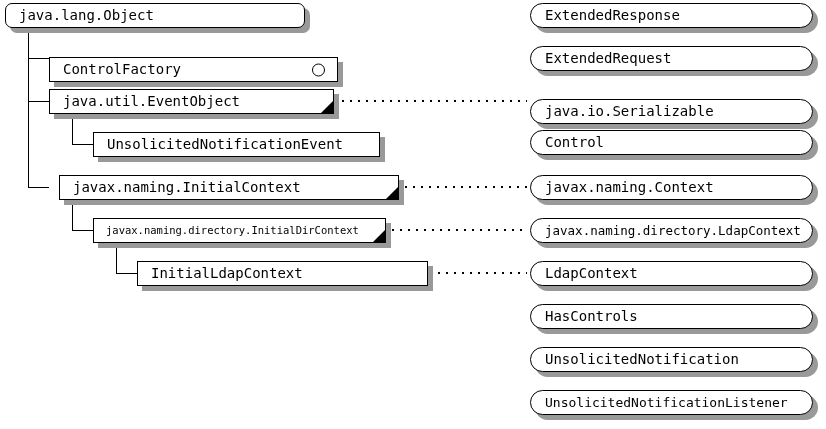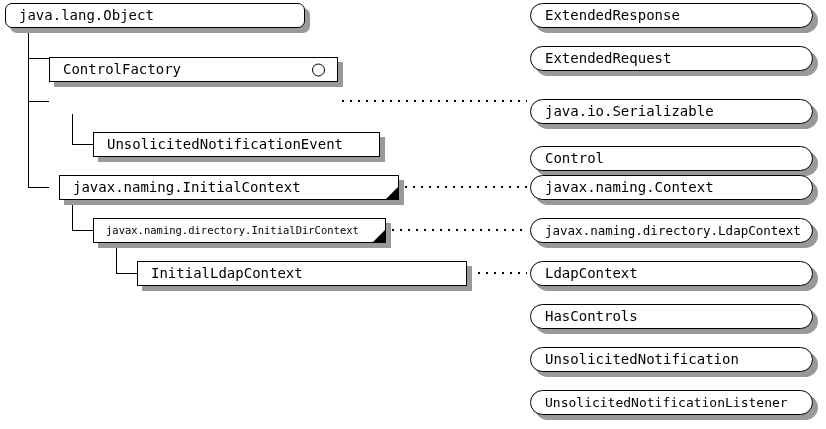--- a/index.html
+++ b/index.html
@@ -111,39 +111,43 @@
   <div class="dots" style="left:392px; top:229px; width:135px;"></div>
   <div class="dots" style="left:438px; top:272px; width:89px;"></div>
 
   <div class="cbox" style="left:5px; top:3px; width:300px;border-radius:7px;">java.lang.Object</div>
 
   <div class="cbox" style="left:49px; top:46px; width:289px;margin-top:11px;">
     <span>ControlFactory</span>
     <span class="circle-marker"></span>
   </div>
 
+  <div class="cbox" style="left:49px; top:89px; width:285px;">
+    <span>java.util.EventObject</span>
+    <span class="tri-marker"></span>
+  </div>
 
   <div class="cbox" style="left:93px; top:132px; width:287px;">UnsolicitedNotificationEvent</div>
 
   <div class="cbox" style="left:59px; top:175px; width:340px;">
     <span>javax.naming.InitialContext</span>
     <span class="tri-marker"></span>
   </div>
 
   <div class="cbox small-text" style="left:93px; top:218px; width:293px;">
     <span>javax.naming.directory.InitialDirContext</span>
     <span class="tri-marker"></span>
   </div>
 
-  <div class="cbox" style="left:137px; top:261px; width:330px;">InitialLdapContext</div>
+  <div class="cbox" style="left:137px; top:261px; width:291px;">InitialLdapContext</div>
 
   <div class="pill" style="top:3px;">ExtendedResponse</div>
   <div class="pill" style="top:46px;">ExtendedRequest</div>
   <div class="pill" style="top:99px;">java.io.Serializable</div>
-  <div class="pill" style="top:146px;">Control</div>
+  <div class="pill" style="top:130px;">Control</div>
   <div class="pill" style="top:175px;">javax.naming.Context</div>
   <div class="pill mid-text" style="top:218px;">javax.naming.directory.LdapContext</div>
   <div class="pill" style="top:261px;">LdapContext</div>
   <div class="pill" style="top:304px;">HasControls</div>
   <div class="pill" style="top:347px;">UnsolicitedNotification</div>
   <div class="pill mid2-text" style="top:390px;">UnsolicitedNotificationListener</div>
 
 </div>
 
 </body></html>

